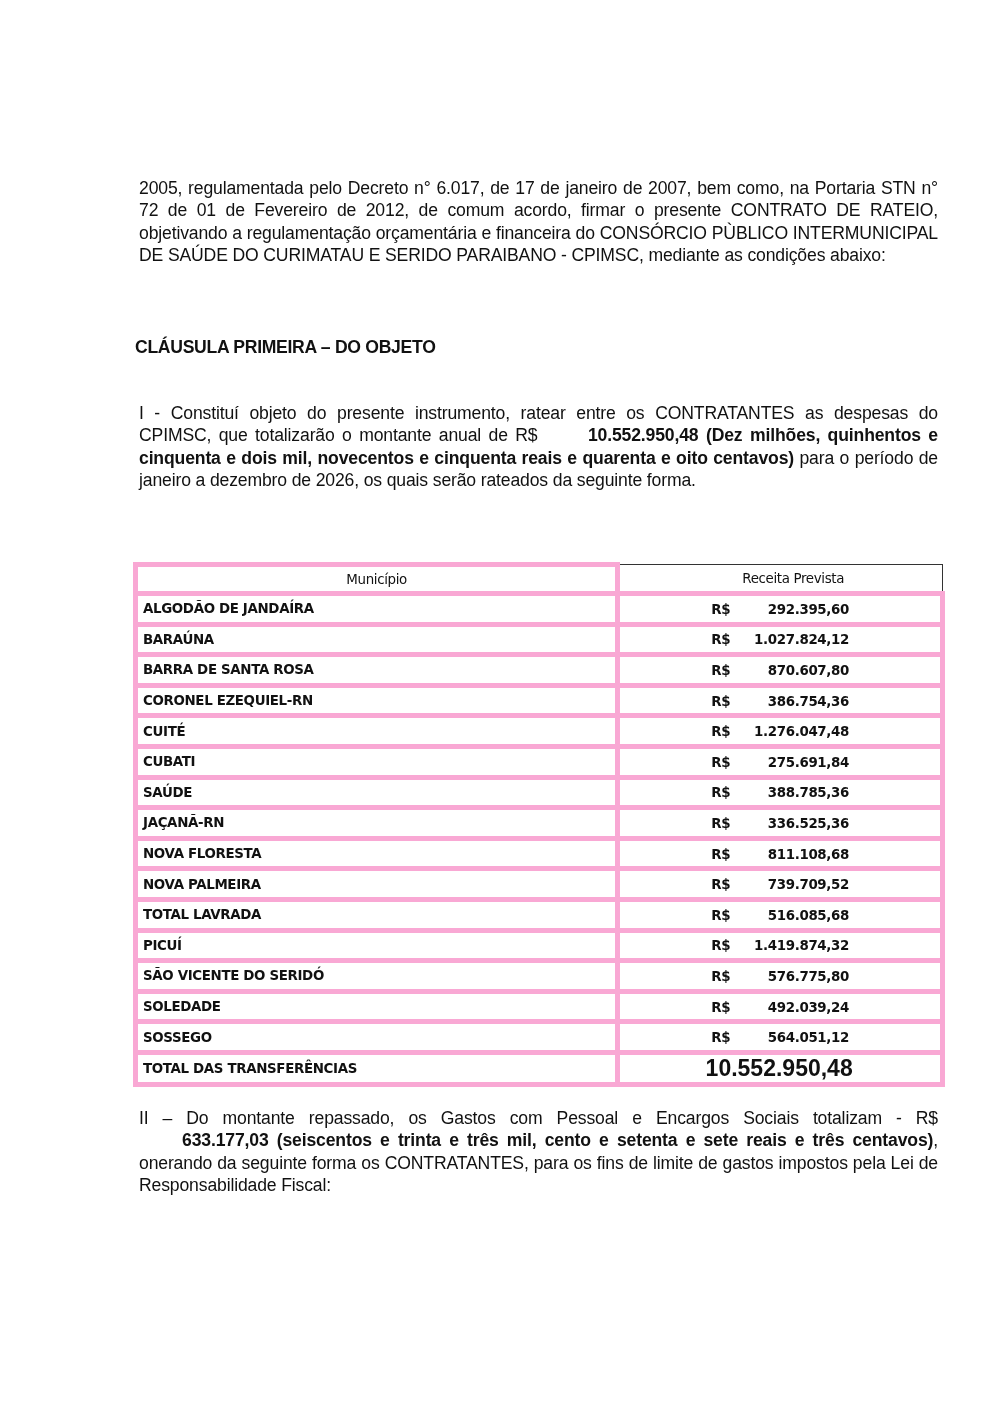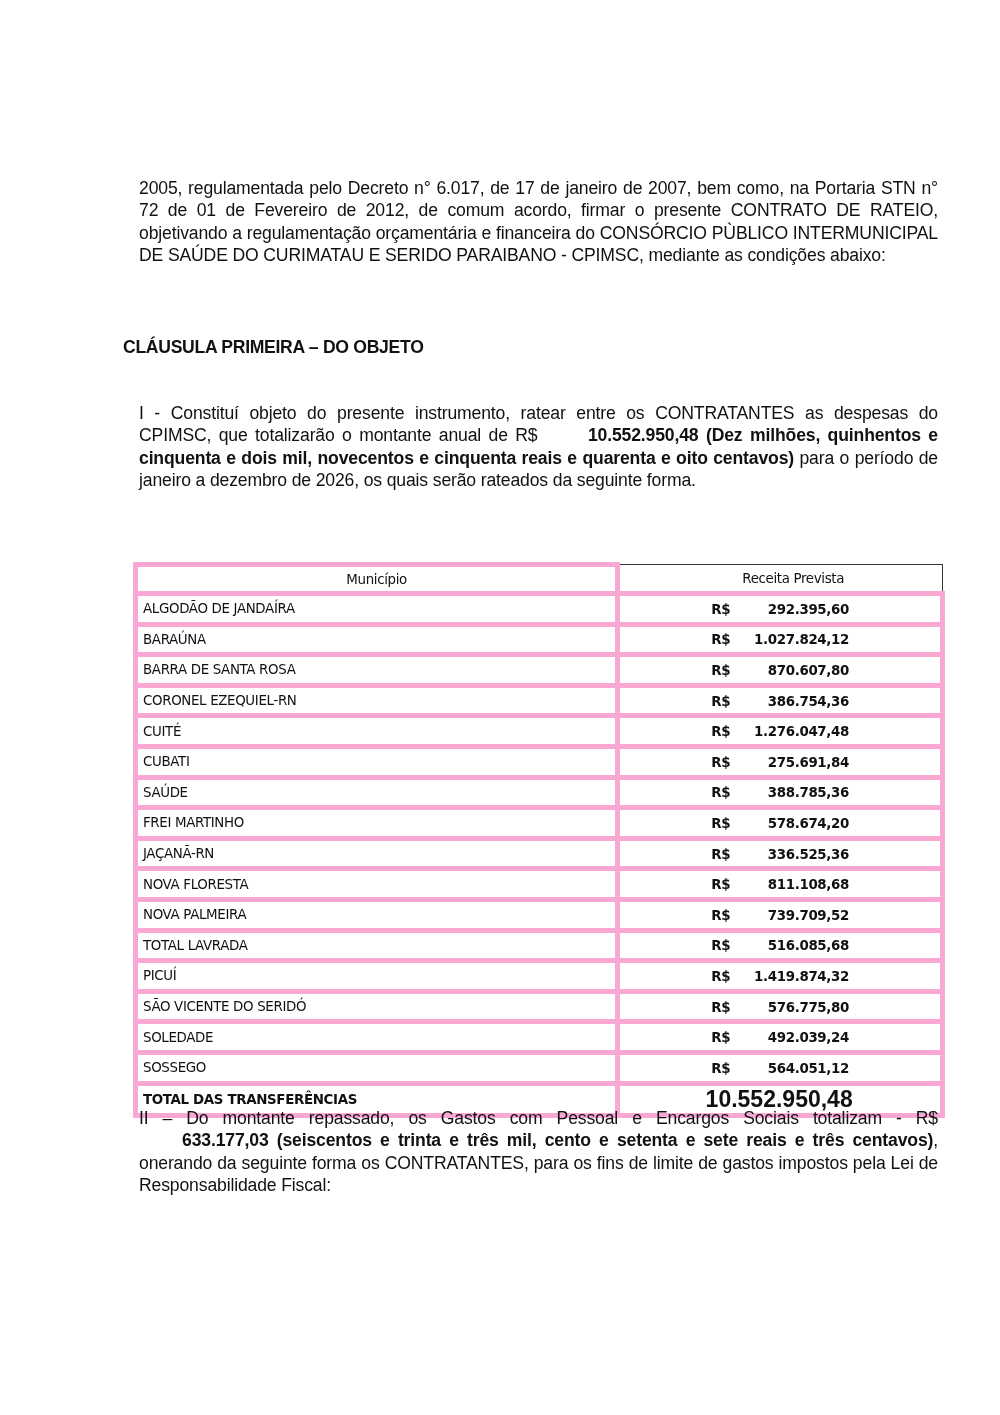--- a/index.html
+++ b/index.html
@@ -28,21 +28,21 @@
       font-family: "Liberation Sans", sans-serif;
       font-size: 17.6px;
       line-height: 22.4px;
       text-align: justify;
       text-align-last: left;
       letter-spacing: -0.15px;
       margin: 0;
     }
     .para b { font-weight: bold; margin-left: 43px; }
     #p-intro { top: 177px; }
-    #h-clause { top: 337px; left: 123px; position: absolute; font-family: "Liberation Sans", sans-serif; font-weight: bold; font-size: 17.6px; margin: 0; letter-spacing: -0.3px; }
+    #h-clause { top: 337px; left: 135px; position: absolute; font-family: "Liberation Sans", sans-serif; font-weight: bold; font-size: 17.6px; margin: 0; letter-spacing: -0.3px; }
     #p-obj { top: 402px; }
     #p-gastos { top: 1107px; }
 
     .rateio {
       position: absolute;
       left: 133px;
       top: 562px;
       width: 812px;
       border-collapse: collapse;
       font-family: "DejaVu Sans", sans-serif;
@@ -62,20 +62,21 @@
     }
     .rateio th.col-receita {
       border: 1.5px solid #333333;
       padding-left: 24px;
     }
     .rateio .col-mun { width: 485px; }
     .rateio .col-rec { width: 326px; }
     .rateio td.mun {
       padding-left: 5px;
       text-align: left;
+      font-weight: bold;
     }
     .rateio td.val {
       position: relative;
       font-weight: bold;
     }
     .val .cur {
       position: absolute;
       left: 91px;
       top: 50%;
       transform: translateY(-50%);
@@ -171,27 +172,20 @@
           </td>
         </tr>
         <tr>
           <td class="mun">SAÚDE</td>
           <td class="val">
             <span class="cur">R$</span>
             <span class="amt">388.785,36</span>
           </td>
         </tr>
         <tr>
-          <td class="mun">FREI MARTINHO</td>
-          <td class="val">
-            <span class="cur">R$</span>
-            <span class="amt">578.674,20</span>
-          </td>
-        </tr>
-        <tr>
           <td class="mun">JAÇANÃ-RN</td>
           <td class="val">
             <span class="cur">R$</span>
             <span class="amt">336.525,36</span>
           </td>
         </tr>
         <tr>
           <td class="mun">NOVA FLORESTA</td>
           <td class="val">
             <span class="cur">R$</span>

